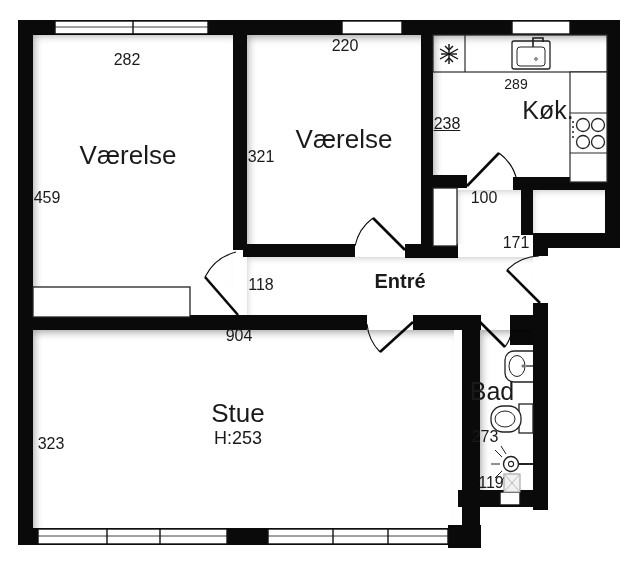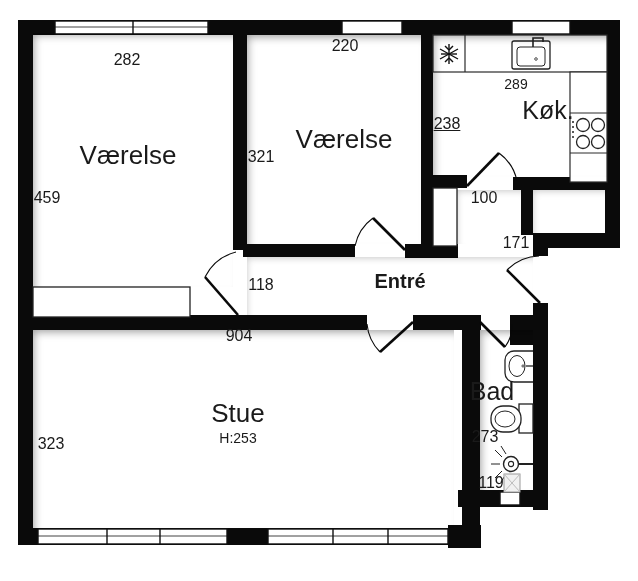--- a/index.html
+++ b/index.html
@@ -8,21 +8,21 @@
   #plan{position:absolute;left:0;top:0;width:638px;height:581px;}
   svg{position:absolute;left:0;top:0;}
   .shade{position:absolute;pointer-events:none;
          box-shadow:inset 4px 5px 9px -3px rgba(0,0,0,0.38);}
   .shade.light{box-shadow:inset 3px 4px 7px -3px rgba(0,0,0,0.22);}
   .lbl{position:absolute;transform:translate(-50%,-50%);white-space:nowrap;
        color:#1a1a1a;line-height:1;}
   .room-lbl{font-size:26px;}
   .mid-lbl{font-size:25px;}
   .meas-lbl{font-size:16px;}
-  .tiny-lbl{font-size:14px;}
+  .tiny-lbl{font-size:18px;}
   
   #lbl-v1      {left:128px;top:155px;}
   #lbl-v1-w    {left:127px;top:60px;}
   #lbl-v1-d    {left:47px; top:198px;text-align:center;}
   #lbl-v2      {left:344px;top:139px;}
   #lbl-v2-w    {left:345px;top:46px;}
   #lbl-v2-d    {left:261px;top:157px;}
   #lbl-kok     {left:548px;top:110px;}
   #lbl-kok-w   {left:516px;top:84px;font-size:14px;}
   #lbl-kok-d   {left:447px;top:124px;text-decoration:underline;}

